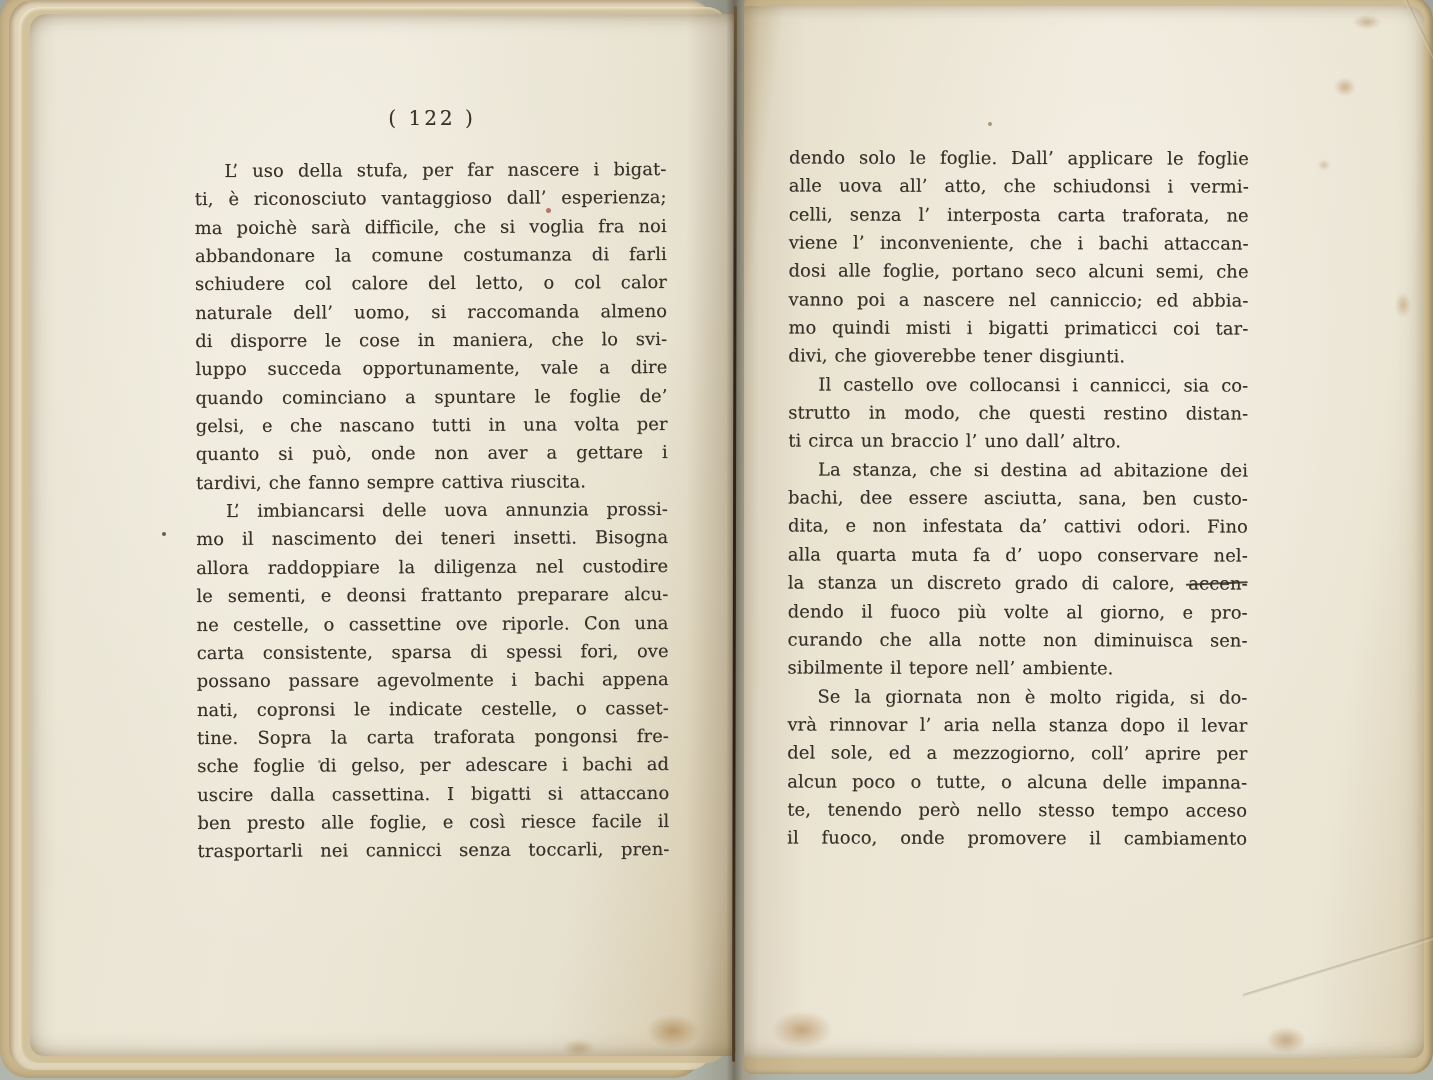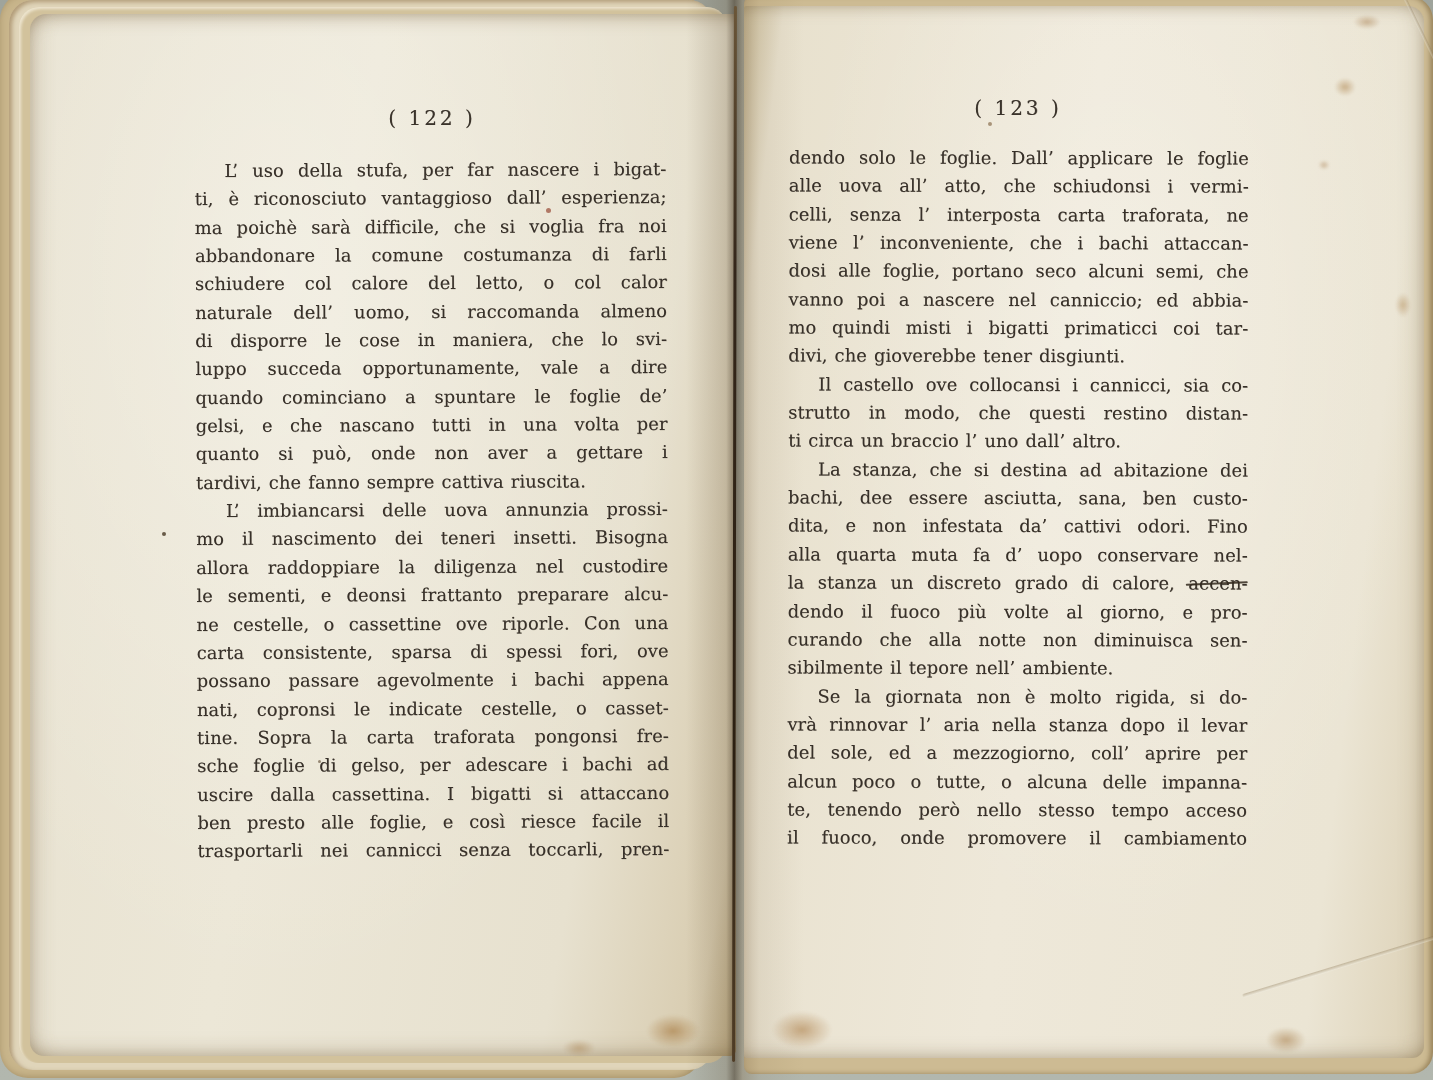--- a/index.html
+++ b/index.html
@@ -202,21 +202,20 @@
     <div class="line">carta consistente, sparsa di spessi fori, ove</div>
     <div class="line">possano passare agevolmente i bachi appena</div>
     <div class="line">nati, copronsi le indicate cestelle, o casset-</div>
     <div class="line">tine. Sopra la carta traforata pongonsi fre-</div>
     <div class="line">sche foglie di gelso, per adescare i bachi ad</div>
     <div class="line">uscire dalla cassettina. I bigatti si attaccano</div>
     <div class="line">ben presto alle foglie, e così riesce facile il</div>
     <div class="line">trasportarli nei cannicci senza toccarli, pren-</div>
   </div>
 
-  <div class="pagenum pn-right">( 123 )</div>
 
   <div class="textblock tb-right">
     <div class="line">dendo solo le foglie. Dall’ applicare le foglie</div>
     <div class="line">alle uova all’ atto, che schiudonsi i vermi-</div>
     <div class="line">celli, senza l’ interposta carta traforata, ne</div>
     <div class="line">viene l’ inconveniente, che i bachi attaccan-</div>
     <div class="line">dosi alle foglie, portano seco alcuni semi, che</div>
     <div class="line">vanno poi a nascere nel canniccio; ed abbia-</div>
     <div class="line">mo quindi misti i bigatti primaticci coi tar-</div>
     <div class="line pend">divi, che gioverebbe tener disgiunti.</div>

